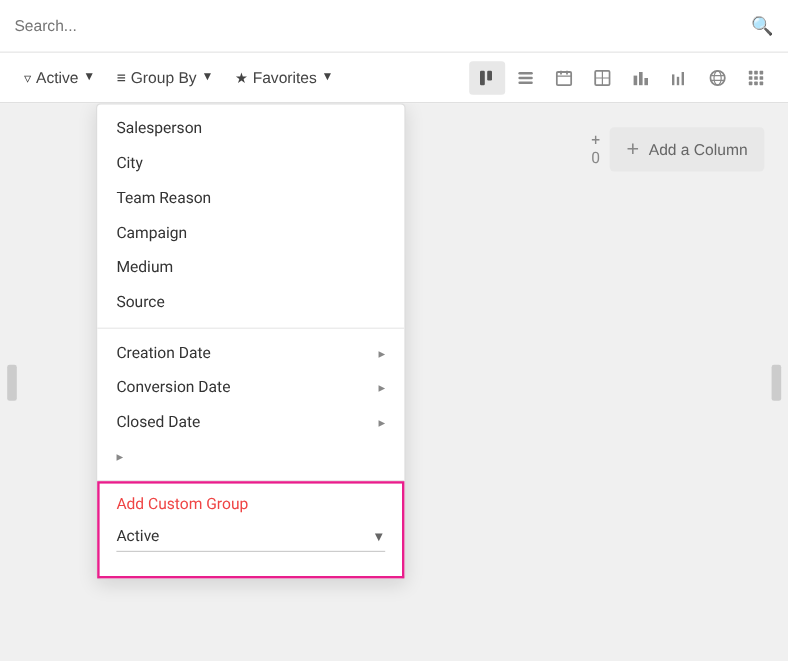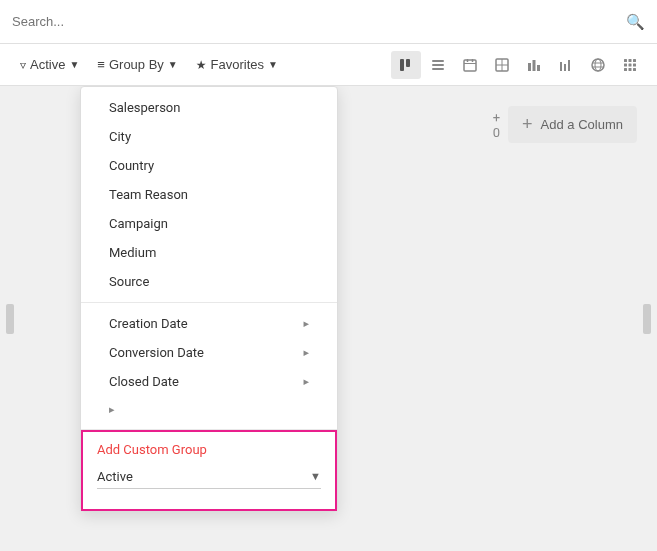--- a/index.html
+++ b/index.html
@@ -145,21 +145,21 @@
       border-bottom: 1px solid #e8e8e8;
     }
     .dropdown-section:last-child {
       border-bottom: none;
     }
 
     .dropdown-item {
       display: flex;
       align-items: center;
       justify-content: space-between;
-      padding: 7px 28px;
+      padding: 7px 16px;
       cursor: pointer;
       color: #333;
       font-size: 13px;
     }
     .dropdown-item .chevron {
       color: #888;
       font-size: 11px;
     }
 
     
@@ -318,23 +318,20 @@
   <div class="dropdown-overlay">
 
     <div class="dropdown-section">
       <div class="dropdown-item">
         <span>Salesperson</span>
       </div>
       <div class="dropdown-item">
         <span>City</span>
       </div>
       <div class="dropdown-item">
-        <span>Country</span>
-      </div>
-      <div class="dropdown-item">
         <span>Team Reason</span>
       </div>
       <div class="dropdown-item">
         <span>Campaign</span>
       </div>
       <div class="dropdown-item">
         <span>Medium</span>
       </div>
       <div class="dropdown-item">
         <span>Source</span>

